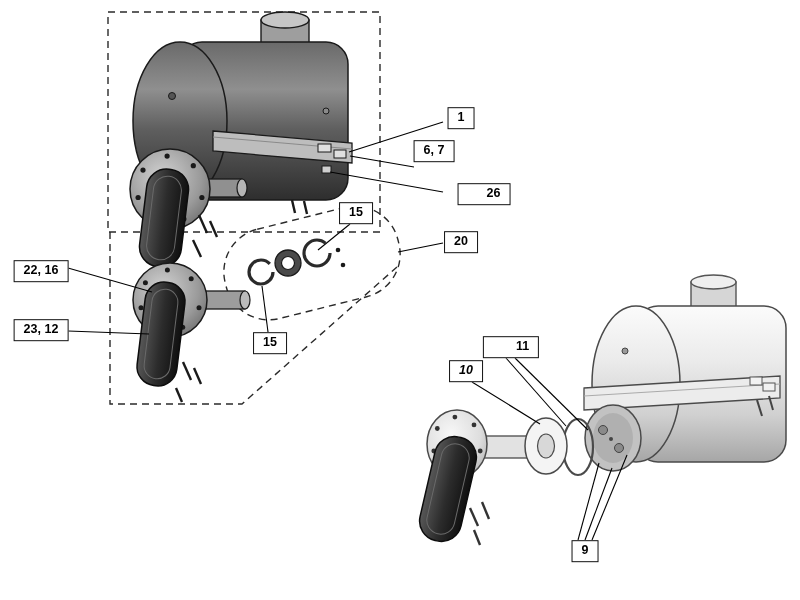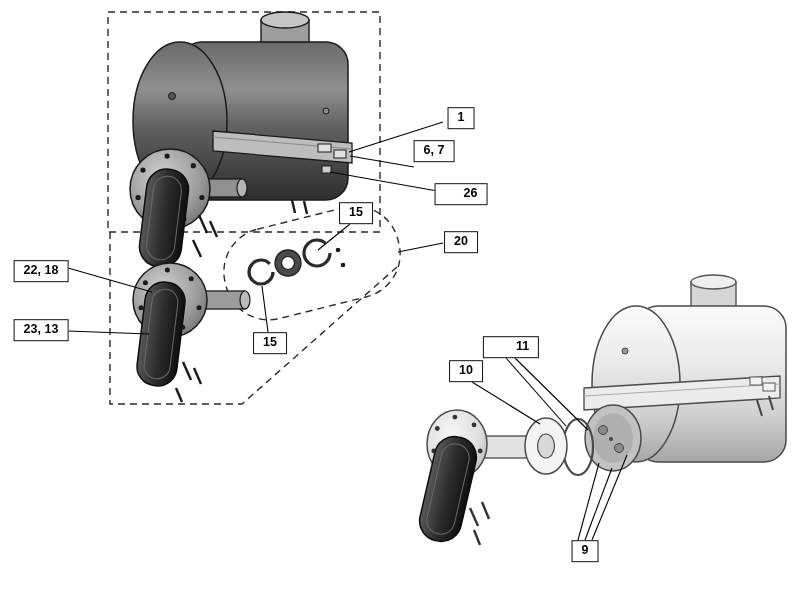--- a/index.html
+++ b/index.html
@@ -205,23 +205,23 @@
     <line x1="506" y1="358" x2="566" y2="426"></line>
     <line x1="515" y1="358" x2="588" y2="430"></line>
     <line x1="578" y1="540" x2="599" y2="463"></line>
     <line x1="585" y1="540" x2="612" y2="468"></line>
     <line x1="592" y1="540" x2="627" y2="455"></line>
   </g>
 </svg>
 
 <div class="callout" style="left:461px;top:118px;">1</div>
 <div class="callout" style="left:434px;top:151px;">6, 7</div>
-<div class="callout" style="left:461px;top:194px;padding-left:28px;">26</div>
+<div class="callout" style="left:484px;top:194px;padding-left:28px;">26</div>
 <div class="callout" style="left:356px;top:213px;">15</div>
 <div class="callout" style="left:461px;top:242px;">20</div>
-<div class="callout" style="left:41px;top:271px;">22, 18</div>
-<div class="callout" style="left:41px;top:330px;">23, 13</div>
+<div class="callout" style="left:41px;top:271px;">22, 16</div>
+<div class="callout" style="left:41px;top:330px;">23, 12</div>
 <div class="callout" style="left:270px;top:343px;">15</div>
 <div class="callout" style="left:511px;top:347px;padding-left:32px;">11</div>
-<div class="callout" style="left:466px;top:371px;">10</div>
+<div class="callout" style="left:466px;top:371px;font-style:italic;">10</div>
 <div class="callout" style="left:585px;top:551px;">9</div>
 
 </div>
 
 </body></html>

